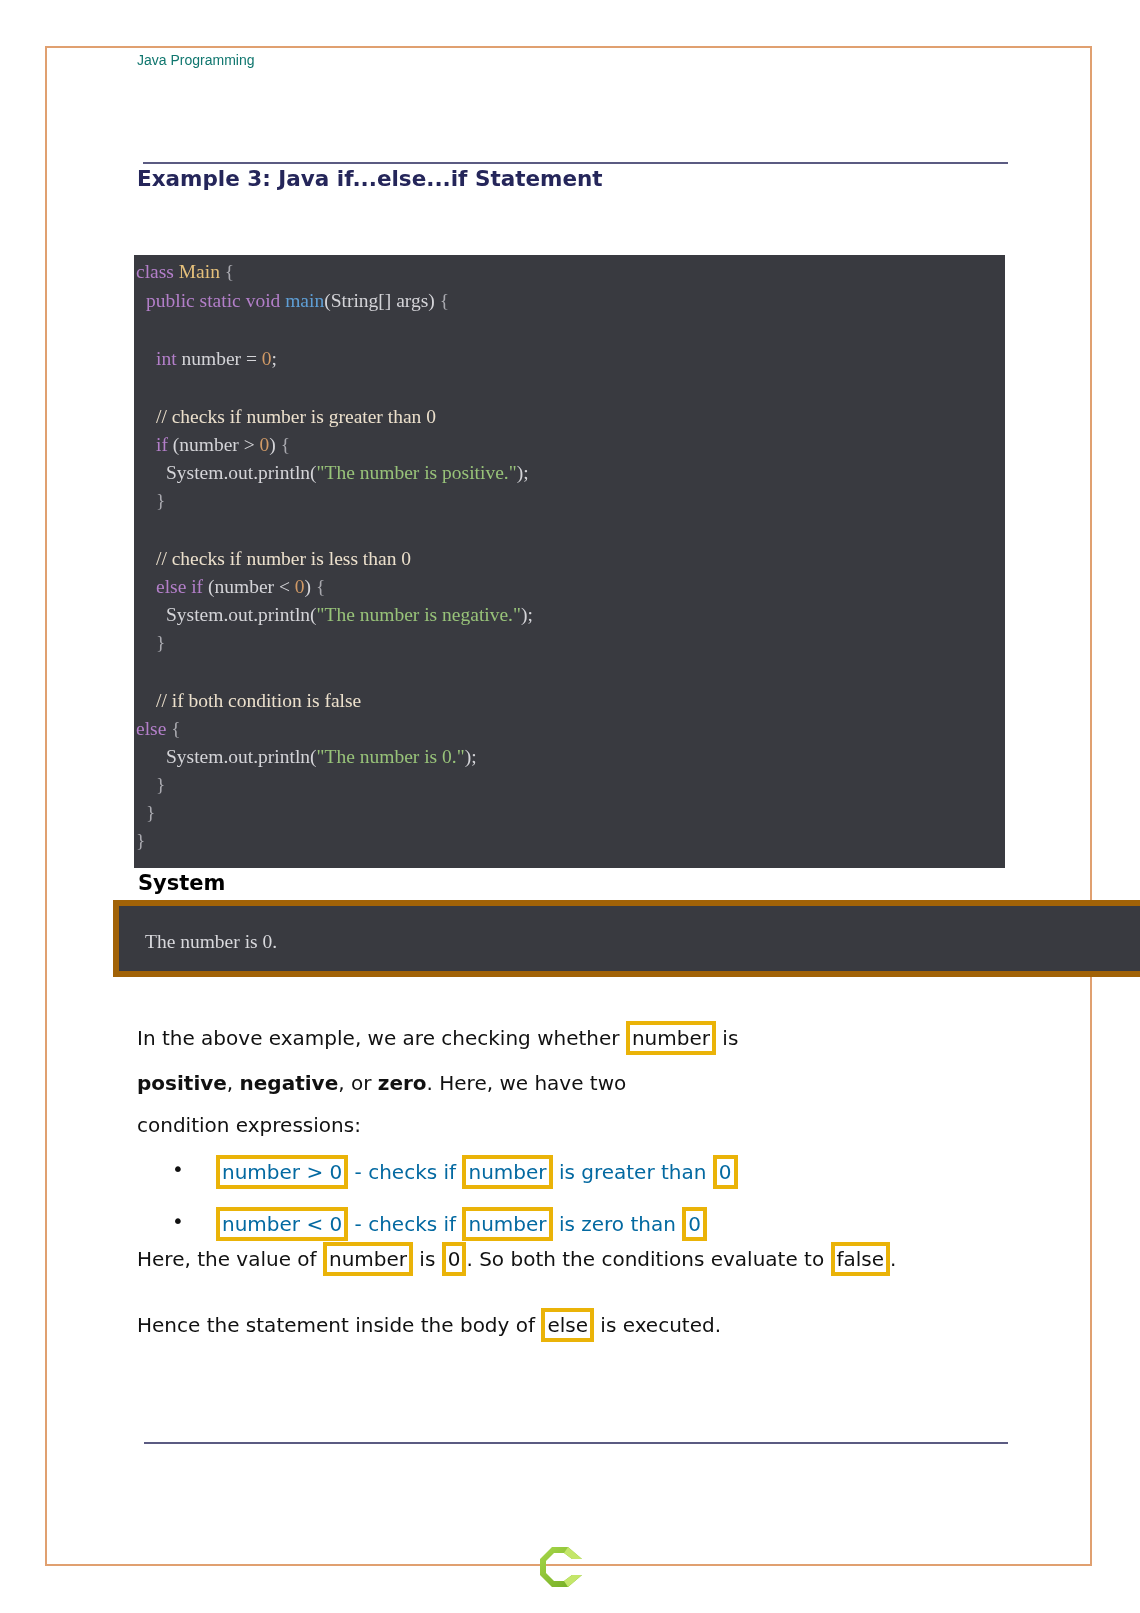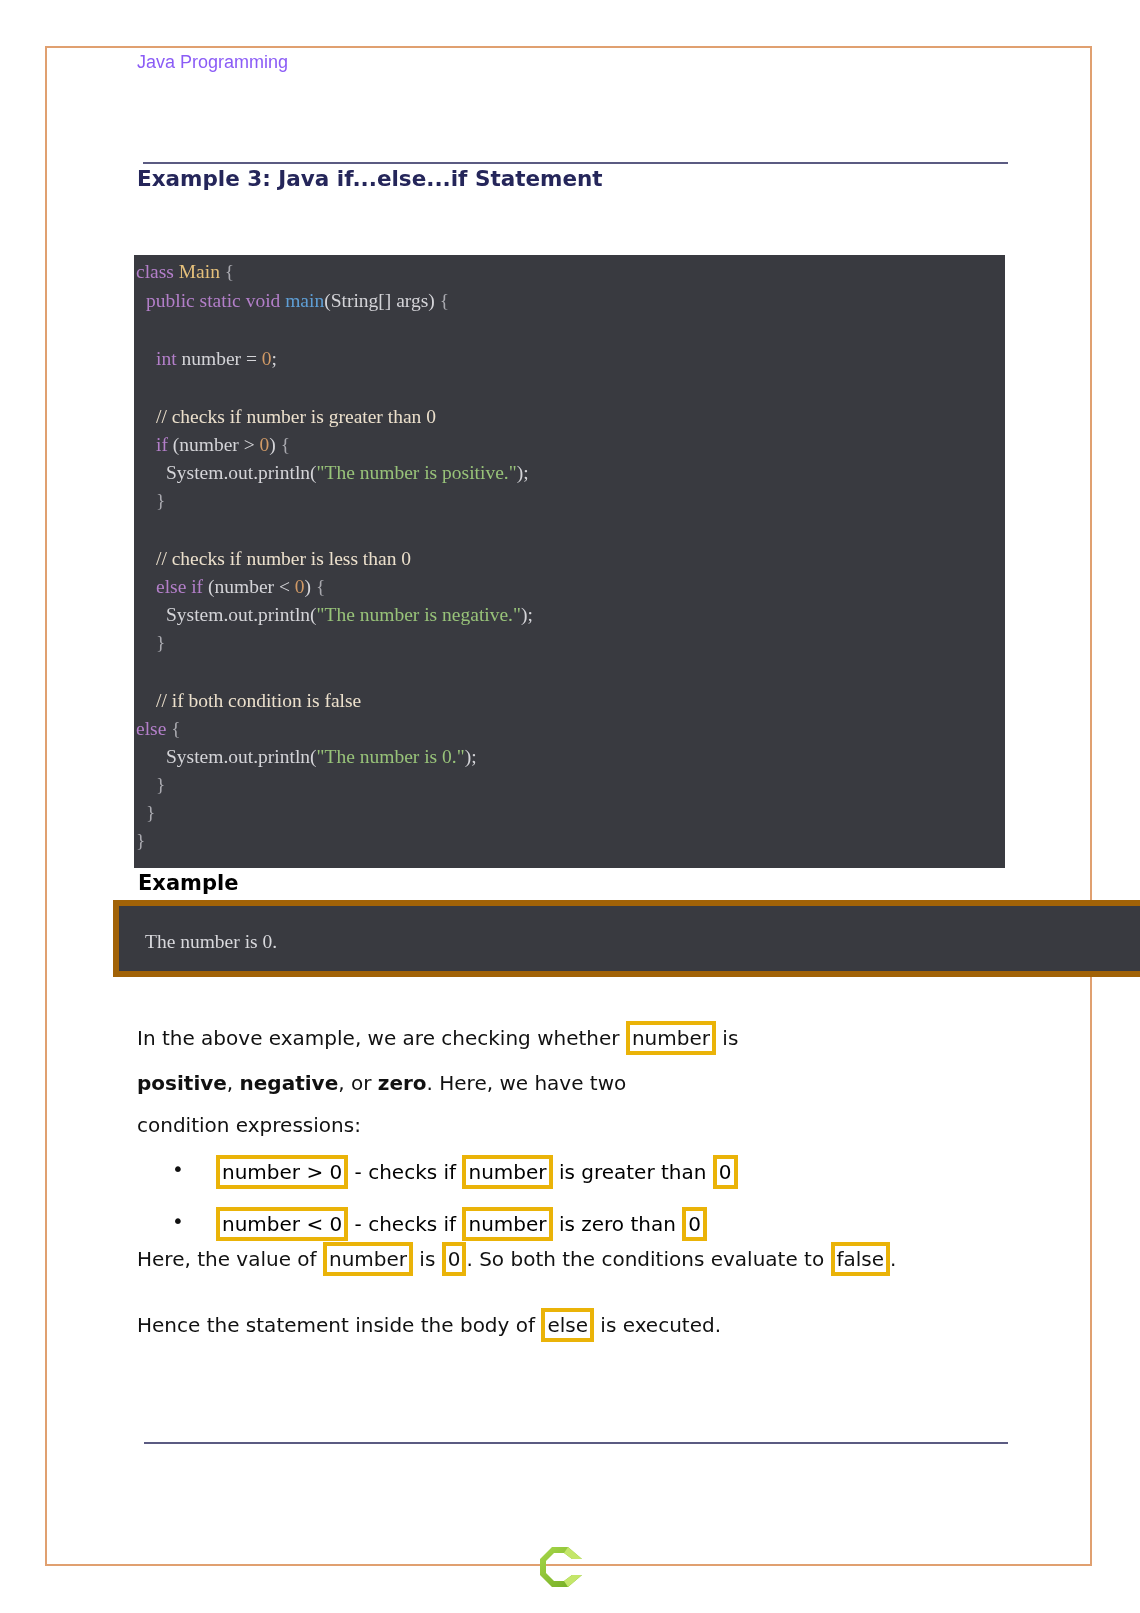--- a/index.html
+++ b/index.html
@@ -1,38 +1,38 @@
 <!DOCTYPE html>
 <html><head>
 <meta charset="utf-8">
 <style>
   html, body { margin: 0; padding: 0; }
   body { width: 1140px; height: 1613px; background: #ffffff; position: relative; overflow: hidden; font-family: "DejaVu Sans", sans-serif; }
   .page-border { position: absolute; left: 45px; top: 46px; width: 1047px; height: 1520px; border: 2px solid #e0a070; box-sizing: border-box; }
-  .running-head { position: absolute; left: 137px; top: 52px; font-family: "Liberation Sans", sans-serif; font-size: 18px; color: #8b5cf6; }
+  .running-head { position: absolute; left: 137px; top: 52px; font-family: "Liberation Sans", sans-serif; font-size: 14px; color: #0f766e; }
   .rule { position: absolute; height: 2px; background: #5b5b82; }
   .rule.top { left: 143px; top: 162px; width: 865px; }
   .rule.bottom { left: 144px; top: 1442px; width: 864px; }
   .title { position: absolute; left: 137px; top: 166px; font-family: "DejaVu Sans", sans-serif; font-weight: bold; font-size: 21.5px; color: #25265a; white-space: nowrap; }
   .code-box { position: absolute; left: 134px; top: 255px; width: 871px; height: 613px; background: #393a40; box-sizing: border-box; }
   .code-line { position: absolute; left: 0; font-family: "Liberation Serif", serif; font-size: 19.5px; color: #d4d4d8; white-space: pre; line-height: 24px; }
   .kw { color: #b37fc9; margin-top: 32px; }
   .cls { color: #e5c07b; }
   .fn { color: #5f9fd6; }
   .num { color: #d19a66; }
   .str { color: #98c379; }
   .cm { color: #ece0cc; }
   .br { color: #a8a8ae; }
   .output-heading { position: absolute; left: 138px; top: 871px; font-family: "DejaVu Sans", sans-serif; font-weight: bold; font-size: 21px; color: #000; }
   .output-box { position: absolute; left: 113px; top: 900px; width: 1044px; height: 77px; background: #393a40; border: 6px solid #a16207; box-sizing: border-box; }
   .output-text { position: absolute; left: 26px; top: 25px; font-family: "Liberation Serif", serif; font-size: 19.5px; color: #d8d8dc; white-space: pre; }
   .para-line { position: absolute; left: 137px; font-family: "DejaVu Sans", sans-serif; font-size: 20px; color: #111; white-space: nowrap; line-height: 28px; }
   .code-inline { display: inline-block; border: 4px solid #eab308; padding: 0 2px; line-height: 26px; }
   .bullet { position: absolute; left: 172px; font-size: 20px; color: #111; line-height: 28px; }
-  .bullet-text { position: absolute; left: 208px; font-family: "DejaVu Sans", sans-serif; font-size: 20px; color: #000000; white-space: nowrap; line-height: 28px; padding-left: 8px; }
+  .bullet-text { position: absolute; left: 208px; font-family: "DejaVu Sans", sans-serif; font-size: 20px; color: #0369a1; white-space: nowrap; line-height: 28px; padding-left: 8px; }
   .logo { position: absolute; left: 536px; top: 1543px; width: 48px; height: 48px; }
 </style>
 </head>
 <body>
 
 <div class="page-border"></div>
 
 <div class="running-head">Java Programming</div>
 
 <div class="rule top"></div>
@@ -56,21 +56,21 @@
     <div class="code-line" style="top: 376px; left: 22px;"><span class="br">}</span></div>
     <div class="code-line" style="top: 405px; left: 2px;"></div>
     <div class="code-line" style="top: 434px; left: 22px;"><span class="cm">// if both condition is false</span></div>
     <div class="code-line" style="top: 462px; left: 2px; text-align: center;"><span class="kw">else </span><span class="br">{</span></div>
     <div class="code-line" style="top: 490px; left: 32px;"><span>System.out.println(</span><span class="str">"The number is 0."</span><span>);</span></div>
     <div class="code-line" style="top: 518px; left: 22px;"><span class="br">}</span></div>
     <div class="code-line" style="top: 546px; left: 12px;"><span class="br">}</span></div>
     <div class="code-line" style="top: 574px; left: 2px;"><span class="br">}</span></div>
   </div>
 
-<div class="output-heading">Example</div>
+<div class="output-heading">System</div>
 
 <div class="output-box">
   <div class="output-text">The number is 0.</div>
 </div>
 
 <div class="para-line" style="top:1021px">
   <span>In the above example, we are checking whether </span><span class="code-inline">number</span><span> is</span>
 </div>
 
 <div class="para-line" style="top:1069px">

